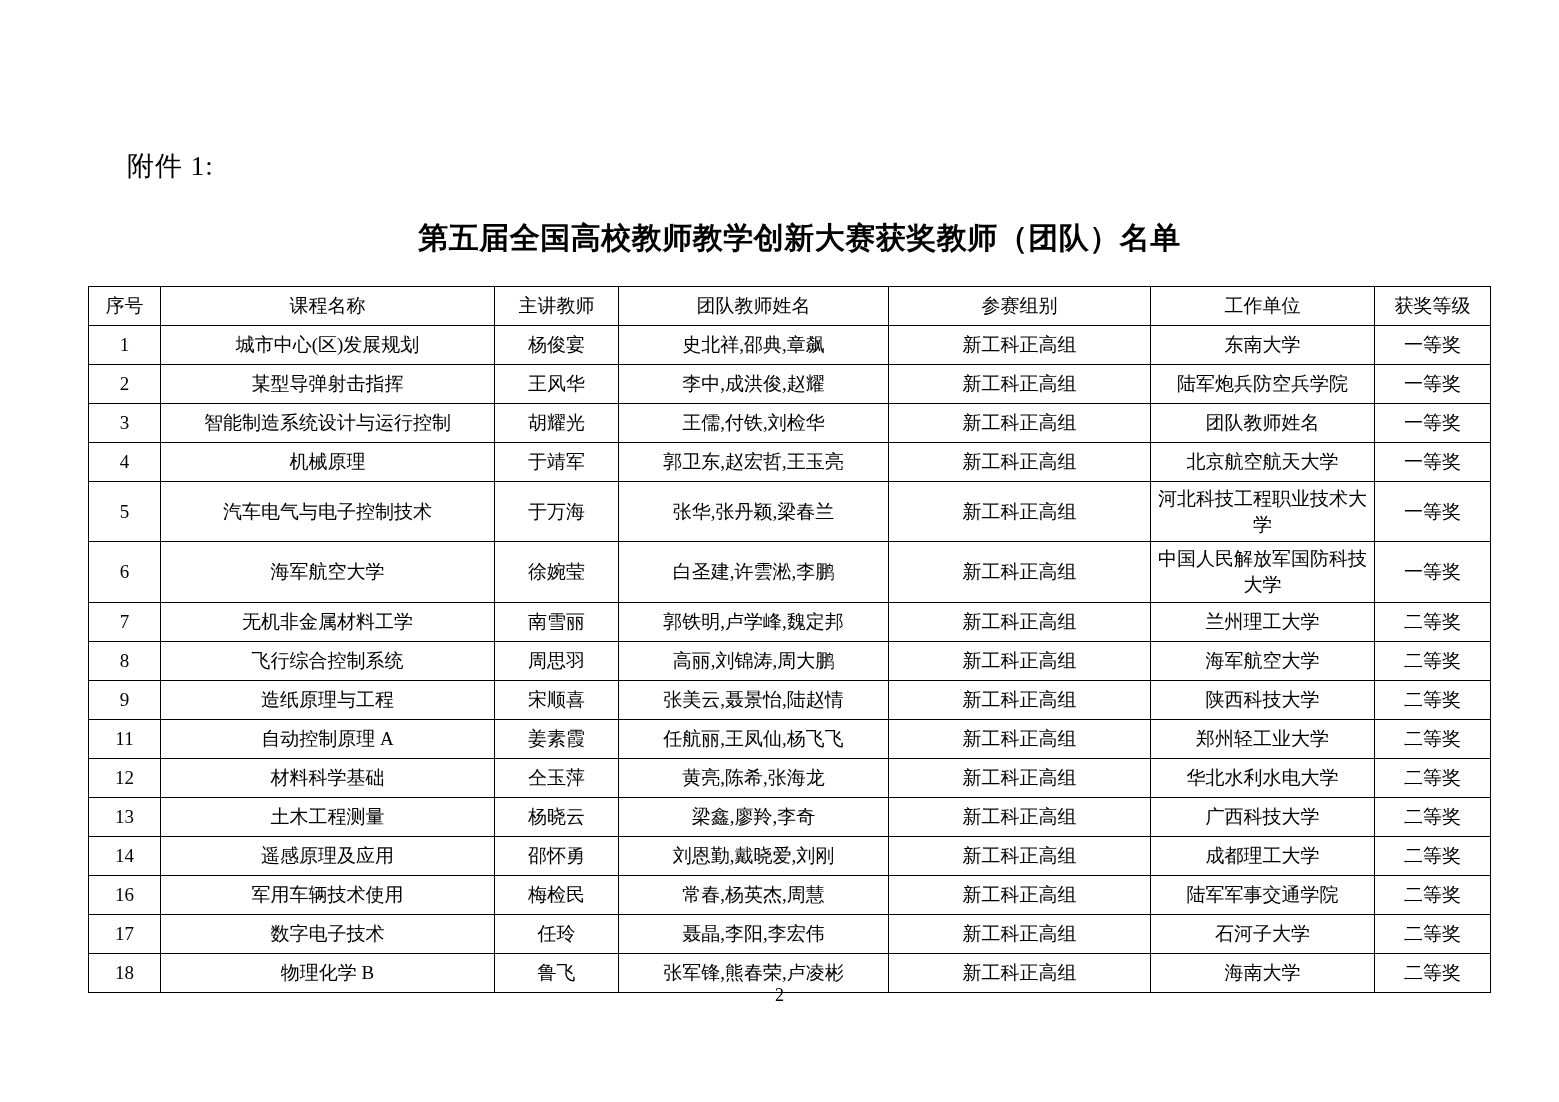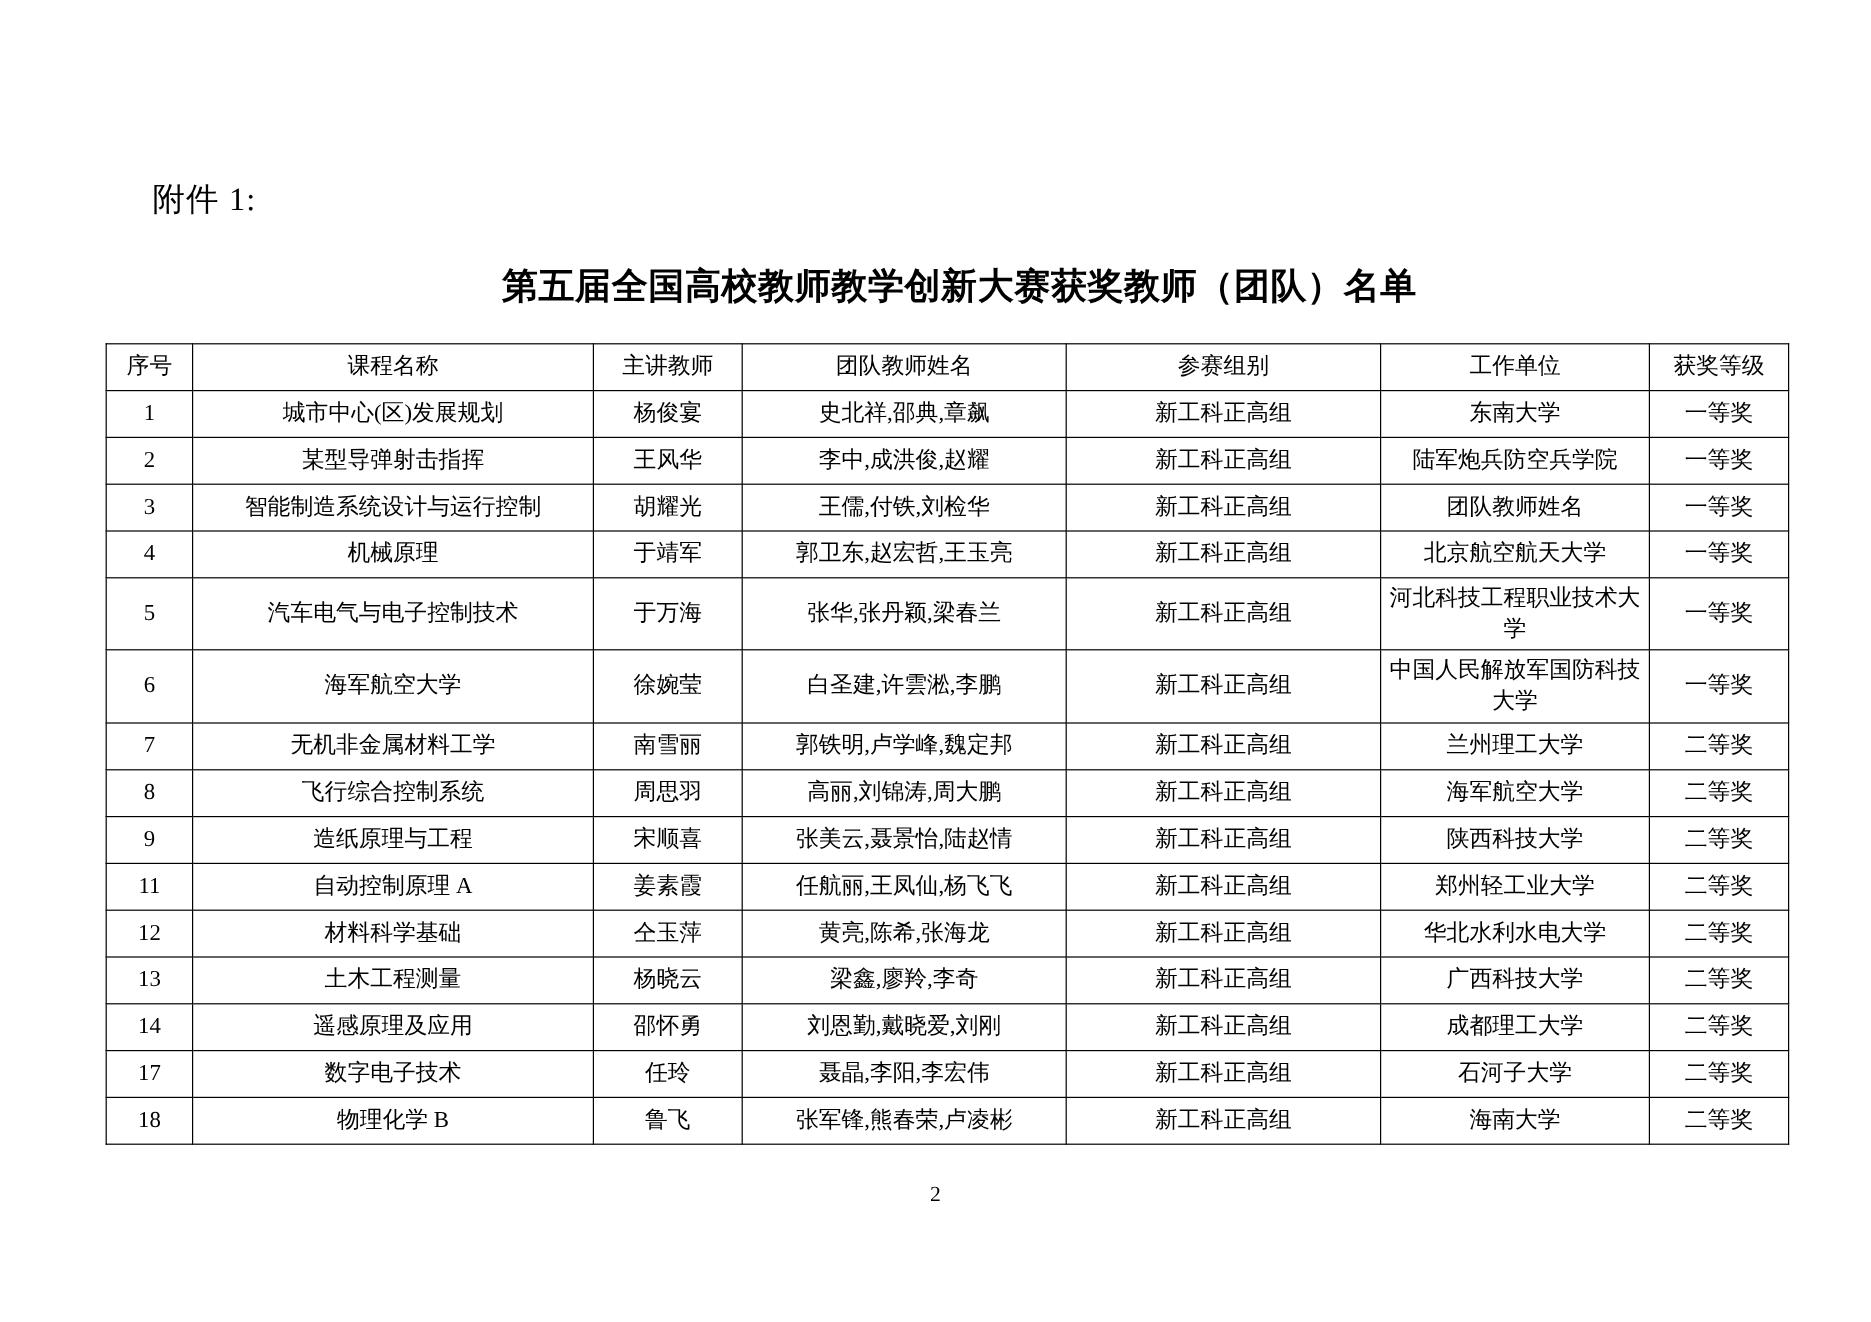--- a/index.html
+++ b/index.html
@@ -222,20 +222,29 @@
       <tr>
         <td>14</td>
         <td>遥感原理及应用</td>
         <td>邵怀勇</td>
         <td>刘恩勤,戴晓爱,刘刚</td>
         <td>新工科正高组</td>
         <td>成都理工大学</td>
         <td>二等奖</td>
       </tr>
       <tr>
+        <td>16</td>
+        <td>军用车辆技术使用</td>
+        <td>梅检民</td>
+        <td>常春,杨英杰,周慧</td>
+        <td>新工科正高组</td>
+        <td>陆军军事交通学院</td>
+        <td>二等奖</td>
+      </tr>
+      <tr>
         <td>17</td>
         <td>数字电子技术</td>
         <td>任玲</td>
         <td>聂晶,李阳,李宏伟</td>
         <td>新工科正高组</td>
         <td>石河子大学</td>
         <td>二等奖</td>
       </tr>
       <tr>
         <td>18</td>

